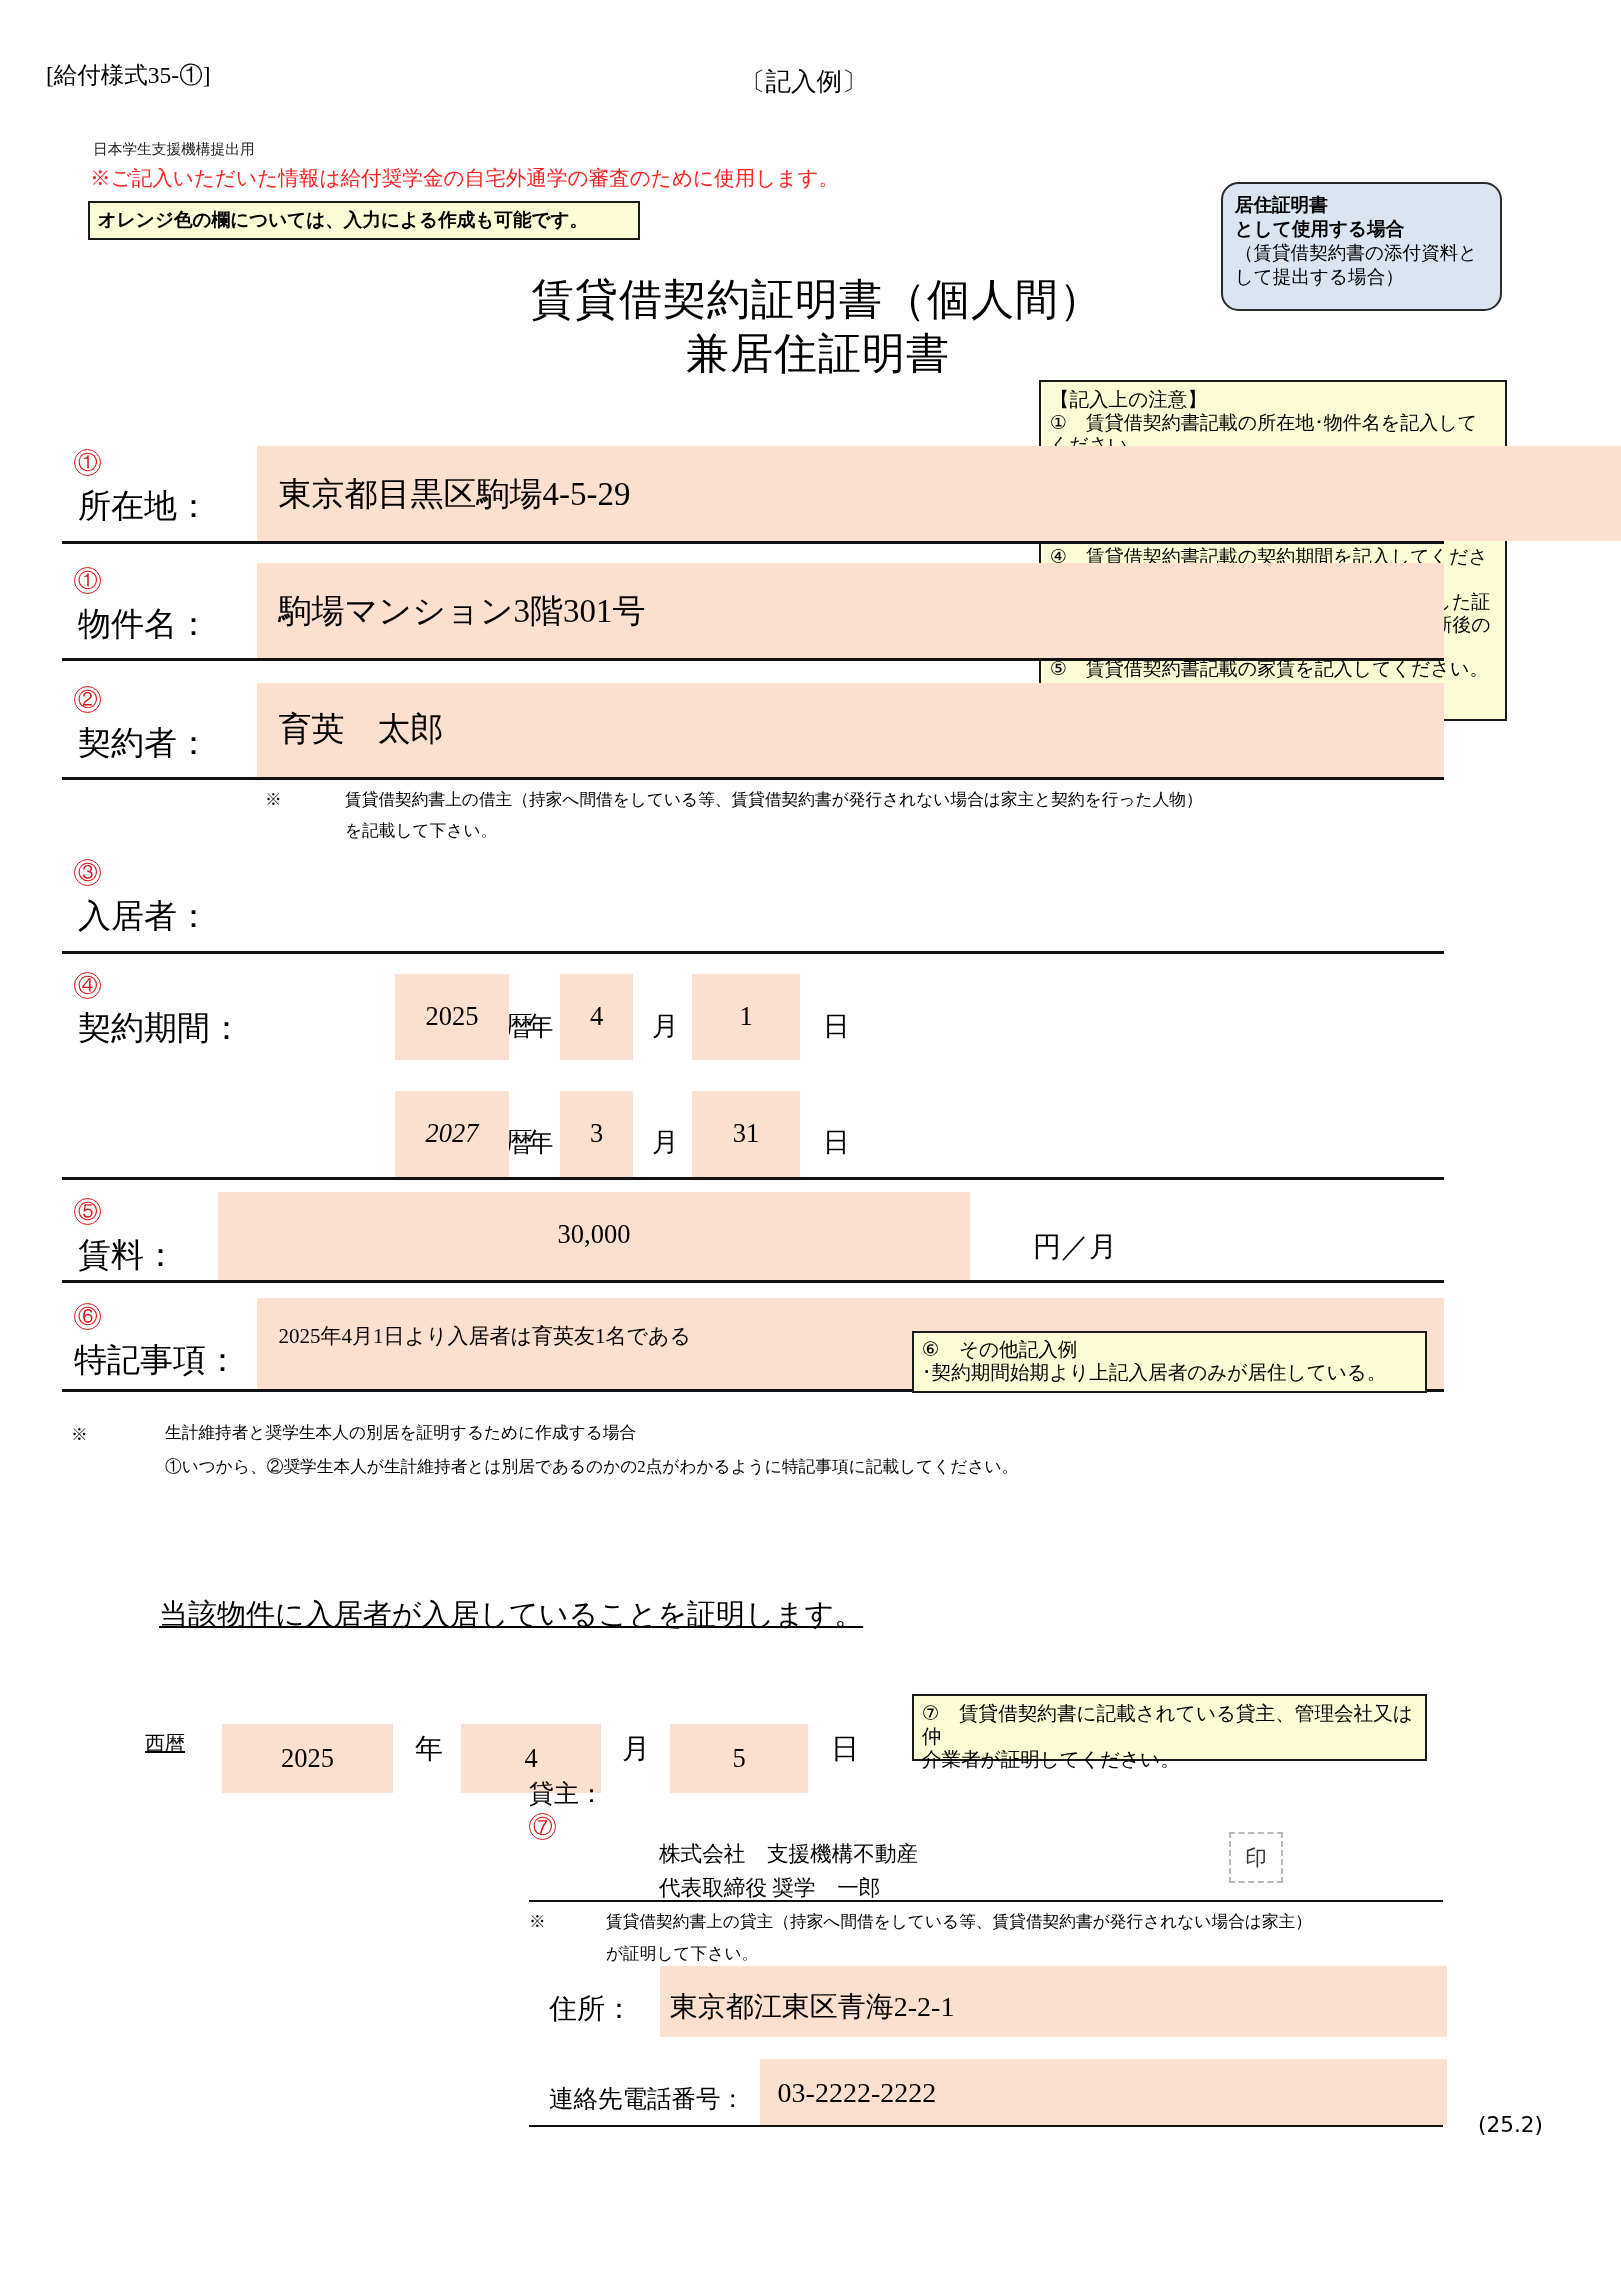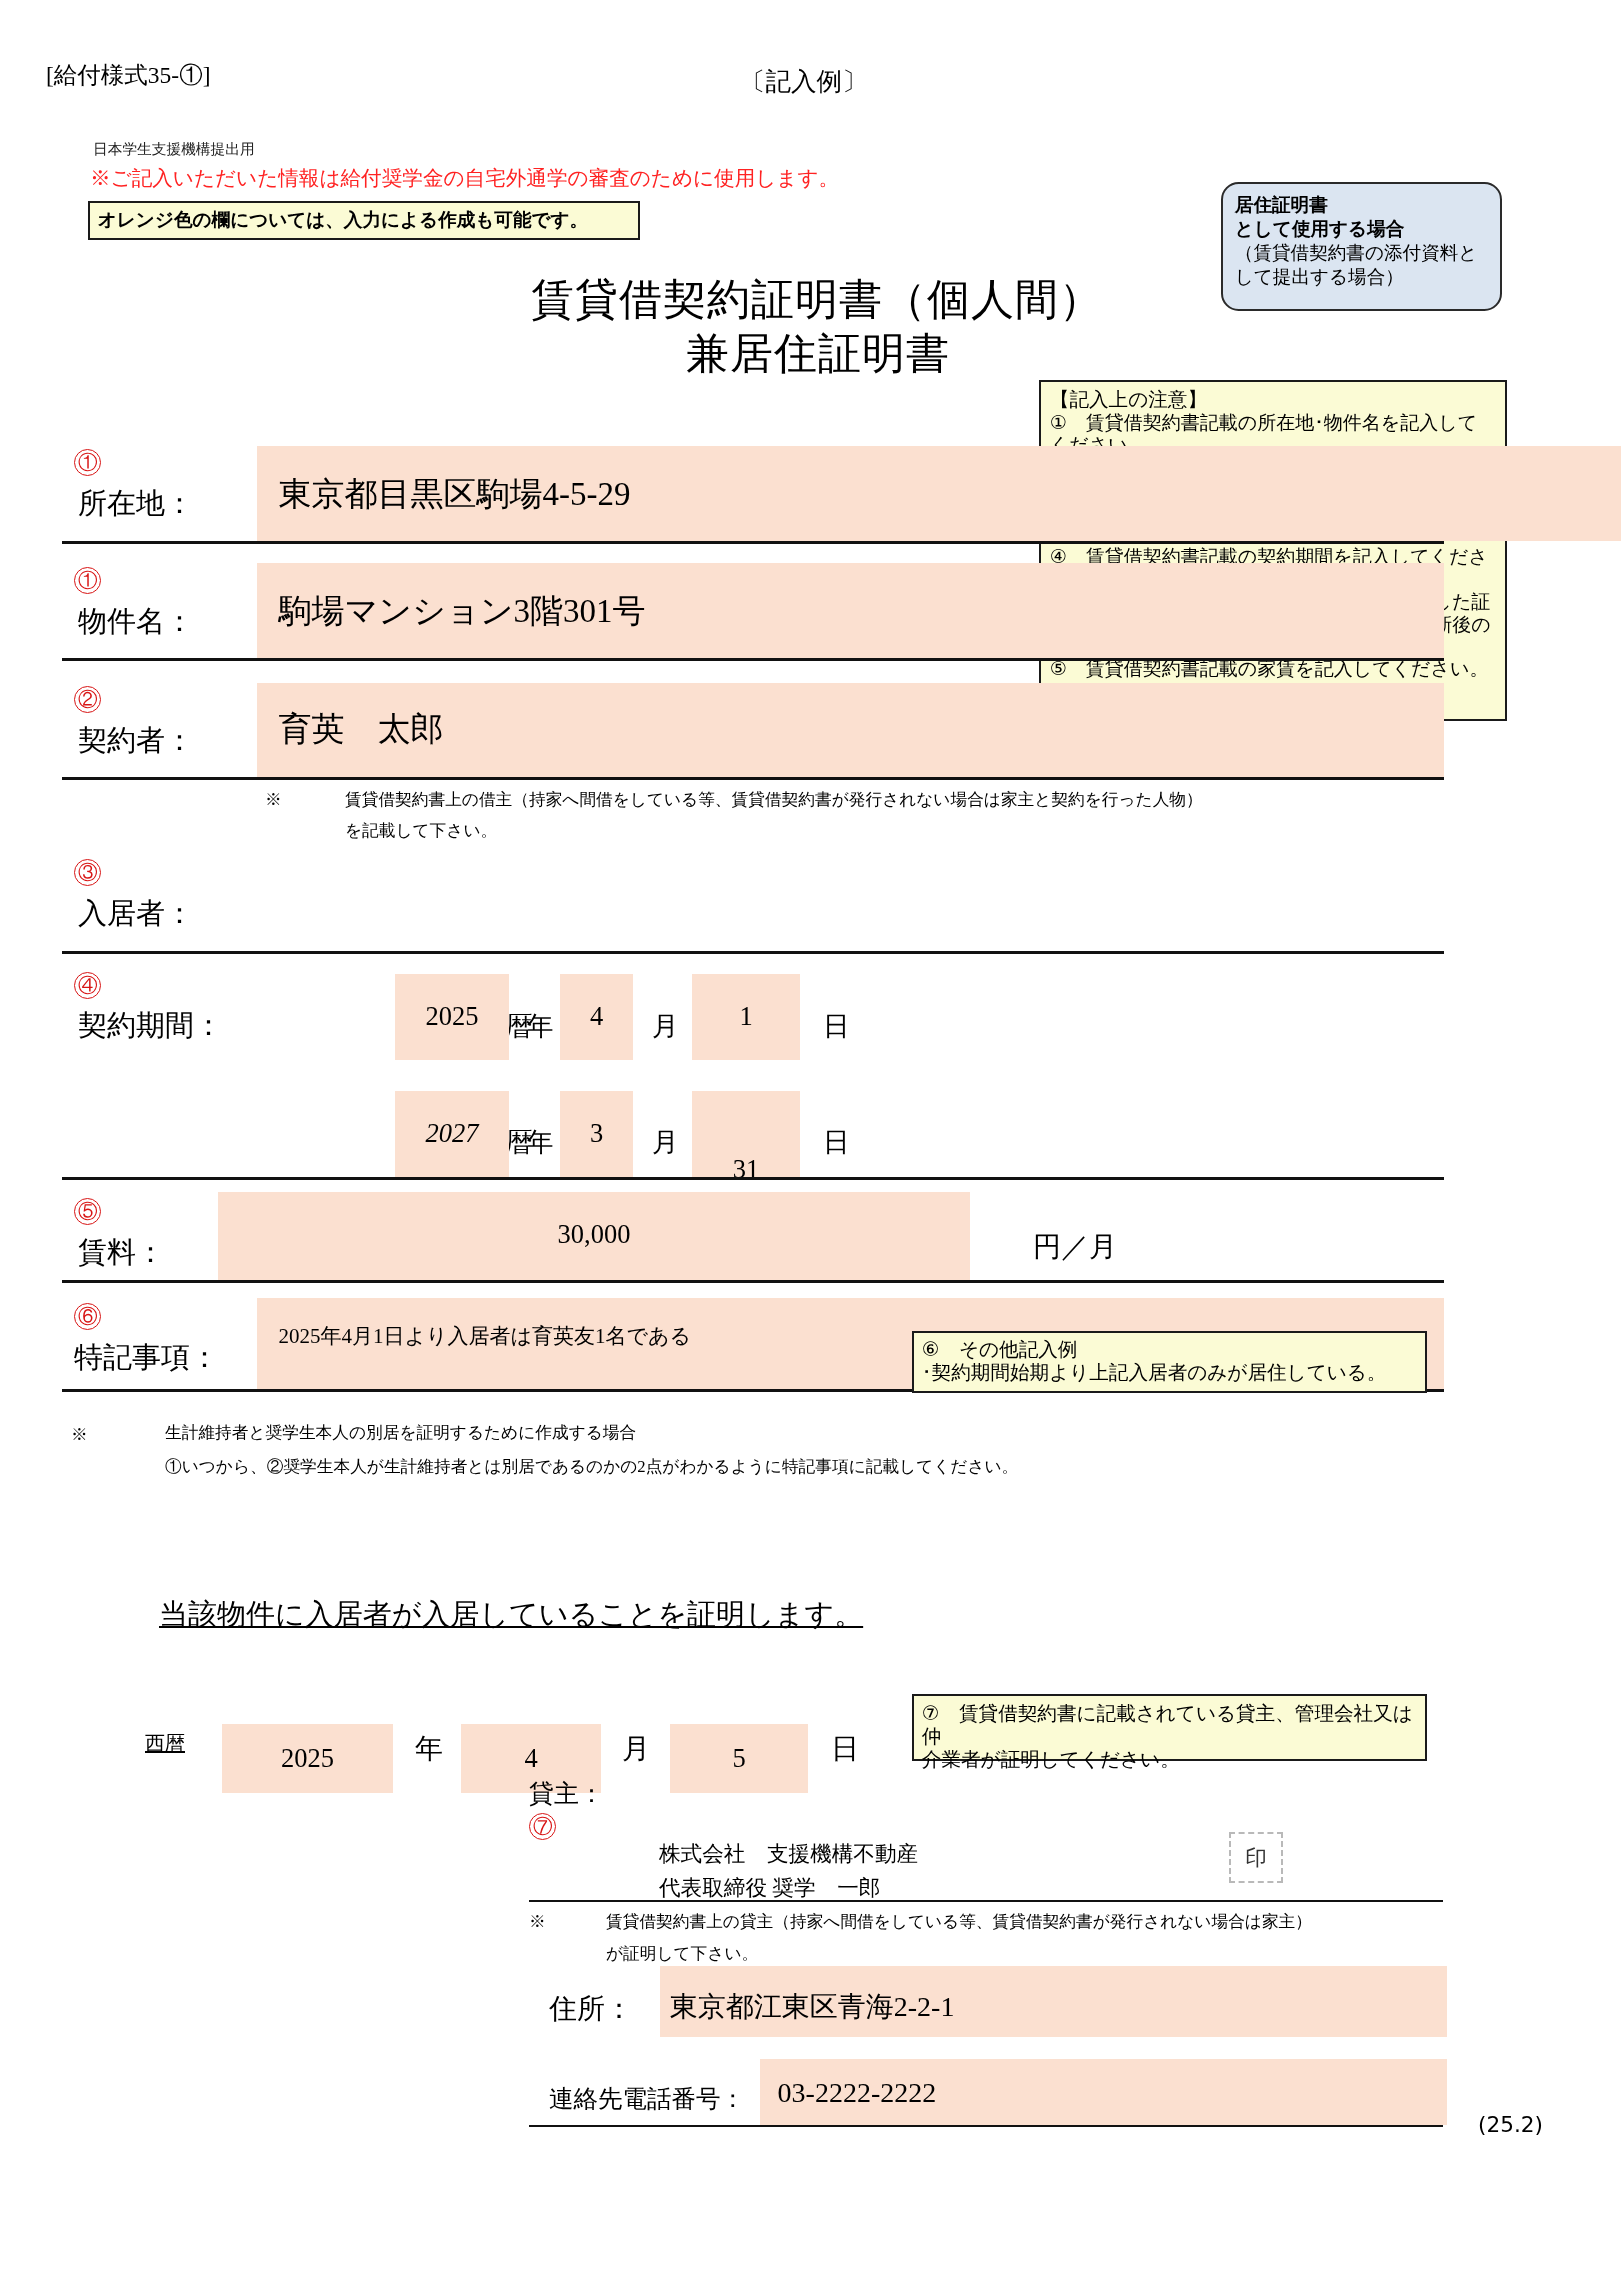--- a/index.html
+++ b/index.html
@@ -39,21 +39,21 @@
     border-radius: 50%;
     width: 27.4px;
     height: 27.4px;
     line-height: 25.5px;
     text-align: center;
     font-size: 19.6px;
     font-family: "Liberation Serif", serif;
     box-sizing: border-box;
   }
   .lbl {
-    font-size: 29px;
+    font-size: 33px;
     font-family: "Liberation Serif", "DejaVu Serif", serif;
     white-space: nowrap;
   }
   .val {
     font-size: 33px;
     font-family: "Liberation Serif", "DejaVu Serif", serif;
     white-space: nowrap;
   }
   .valmid {
     font-size: 26.5px;
@@ -205,21 +205,21 @@
   <div class="abs valmid" style="left:400px; top:1124px;">終期：西暦</div>
   <div class="abs orange" style="left:395px; top:1091px; width:114px; height:86px;">
     <div class="valmid ctr" style="position:absolute; left:0; top:27.4px; width:114px;font-style:italic;">2027</div>
   </div>
   <div class="abs valmid" style="left:527px; top:1124px;">年</div>
   <div class="abs orange" style="left:560px; top:1091px; width:73px; height:86px;">
     <div class="valmid ctr" style="position:absolute; left:0; top:27.4px; width:73px;">3</div>
   </div>
   <div class="abs valmid" style="left:652px; top:1124px;">月</div>
   <div class="abs orange" style="left:692px; top:1091px; width:108px; height:86px;">
-    <div class="valmid ctr" style="position:absolute; left:0; top:27.4px; width:108px;margin-top:36px;">31</div>
+    <div class="valmid ctr" style="position:absolute; left:0; top:27.4px; width:108px;">31</div>
   </div>
   <div class="abs valmid" style="left:823px; top:1124px;">日</div>
 
   <div class="abs rule" style="left:62px; top:1177px; width:1382px;"></div>
 
   <div class="abs circnum" style="left:74px; top:1198px;">⑤</div>
   <div class="abs lbl" style="left:78px; top:1233px;">賃料：</div>
   <div class="abs orange" style="left:218px; top:1192px; width:752px; height:88px;">
     <div class="valmid ctr" style="position:absolute; left:0; top:27.4px; width:752px;">30,000</div>
   </div>

